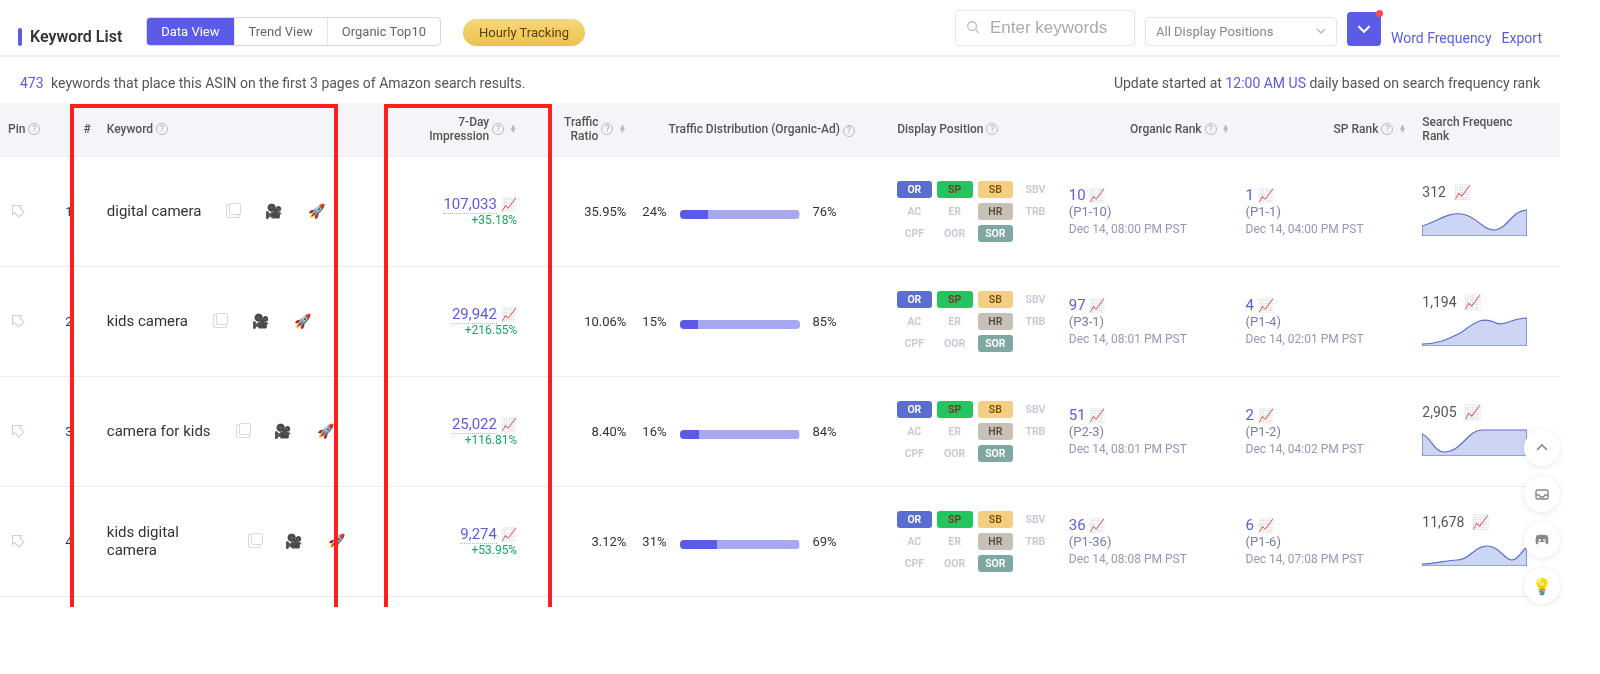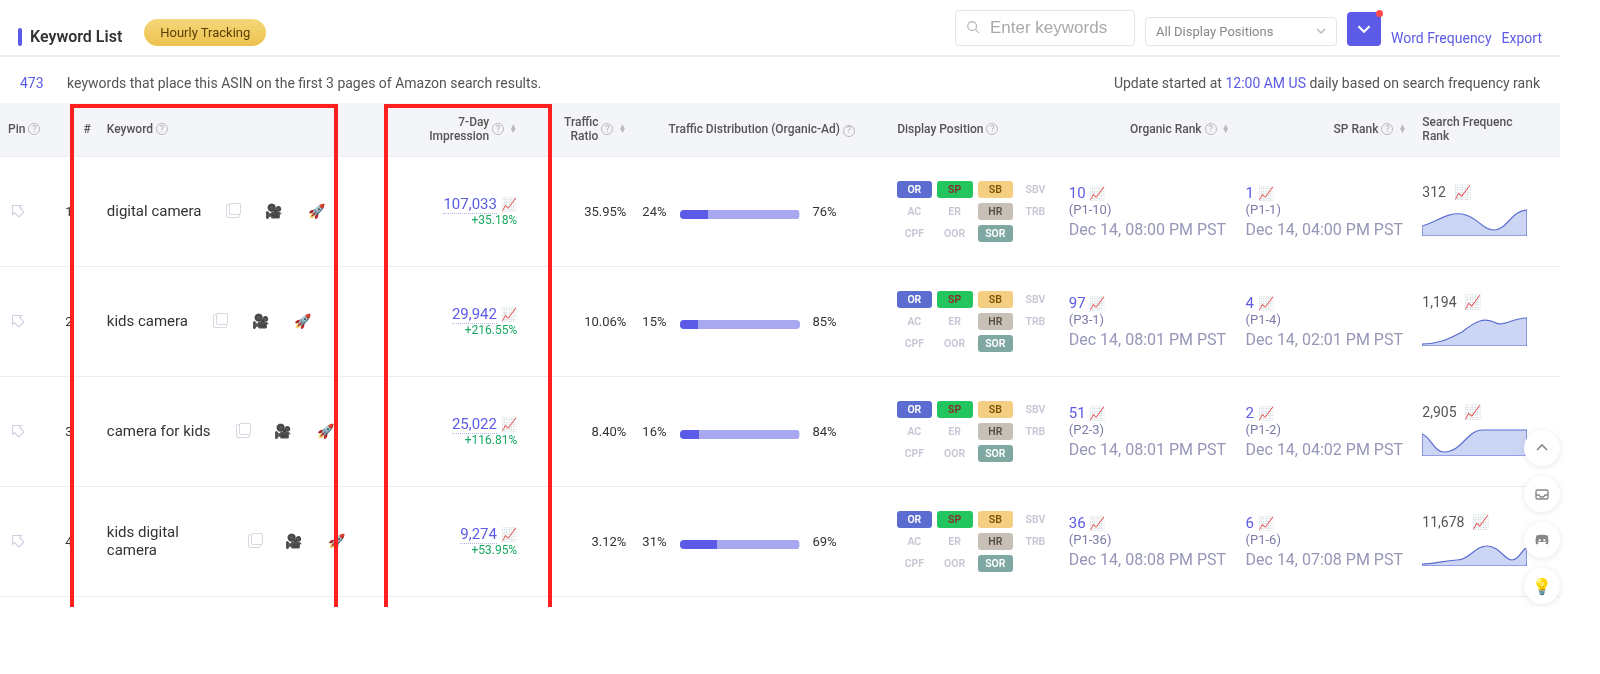--- a/index.html
+++ b/index.html
@@ -61,39 +61,44 @@
   .disp-grid{display:grid;grid-template-columns:repeat(4,auto);gap:5px}
   .tag{font-size:10.5px;font-weight:600;padding:2px 5px;border-radius:3px;text-align:center;min-width:26px;box-sizing:border-box}
   .t-or{background:#5b6dd1;color:#fff}
   .t-sp{background:#22c55e;color:#8b2a2a}
   .t-sb{background:#f4ce83;color:#7a5500}
   .t-hr{background:#c7c0b6;color:#574d40}
   .t-sor{background:#7fa8a2;color:#fff}
   .t-off{background:transparent;color:#c6c6d4;border:0}
   .rank-main{color:var(--brand);font-size:15px}
   .rank-sub{color:#7b7ba8;font-size:13px}
-  .ts{color:#9696b8;font-size:16px;margin-top:3px}
+  .ts{color:#9696b8;font-size:12px;margin-top:3px}
   .sf{color:#555;font-size:14px;display:inline-flex;align-items:center;gap:4px}
   .spark{width:105px;height:32px;margin-top:4px}
   .red-hl{position:absolute;border:4px solid var(--highlight);top:104px;pointer-events:none}
   .page{position:relative;width:1560px;margin:0;padding-bottom:10px}
   .float-tools{position:absolute;right:0;top:430px;display:flex;flex-direction:column;gap:10px;align-items:center}
   .fbtn{width:36px;height:36px;border-radius:50%;background:#fff;box-shadow:0 1px 6px rgba(0,0,0,.1);display:flex;align-items:center;justify-content:center;color:#888;font-size:16px;cursor:pointer}
   td.center{text-align:left}
   td.right{text-align:right}
 </style>
 </head>
 <body>
 <div class="page">
 
 <div class="toolbar">
   <div class="title-bar">
     <div class="bar"></div>
     <div class="txt">Keyword List</div>
   </div>
+  <div class="tabs">
+    <div class="tab active">Data View</div>
+    <div class="tab">Trend View</div>
+    <div class="tab">Organic Top10</div>
+  </div>
   <div class="pill">Hourly Tracking</div>
   <div class="spacer"></div>
   <div class="search">
     <span style="color:#bbb">
       <svg width="14" height="14" viewBox="0 0 16 16" fill="none">
             <circle cx="7" cy="7" r="5" stroke="#bbb" stroke-width="1.5"></circle>
             <line x1="11" y1="11" x2="15" y2="15" stroke="#bbb" stroke-width="1.5"></line>
           </svg>
     </span>
     <input placeholder="Enter keywords" style="">
@@ -112,21 +117,21 @@
         </svg>
     <span class="dot"></span>
   </div>
   <span class="link">Word Frequency</span>
   <span class="link">Export</span>
 </div>
 
 <div class="subbar">
   <div>
     <span class="n">473</span>
-    <span style="margin-left:20px">keywords that place this ASIN on the first 3 pages of Amazon search results.</span>
+    <span style="margin-left:4px">keywords that place this ASIN on the first 3 pages of Amazon search results.</span>
   </div>
   <div class="r">
     <span>Update started at </span><span class="us">12:00 AM US</span><span> daily based on search frequency rank</span>
   </div>
 </div>
 
 <table>
   <colgroup>
     <col style="width:55px">
         <col style="width:40px">

